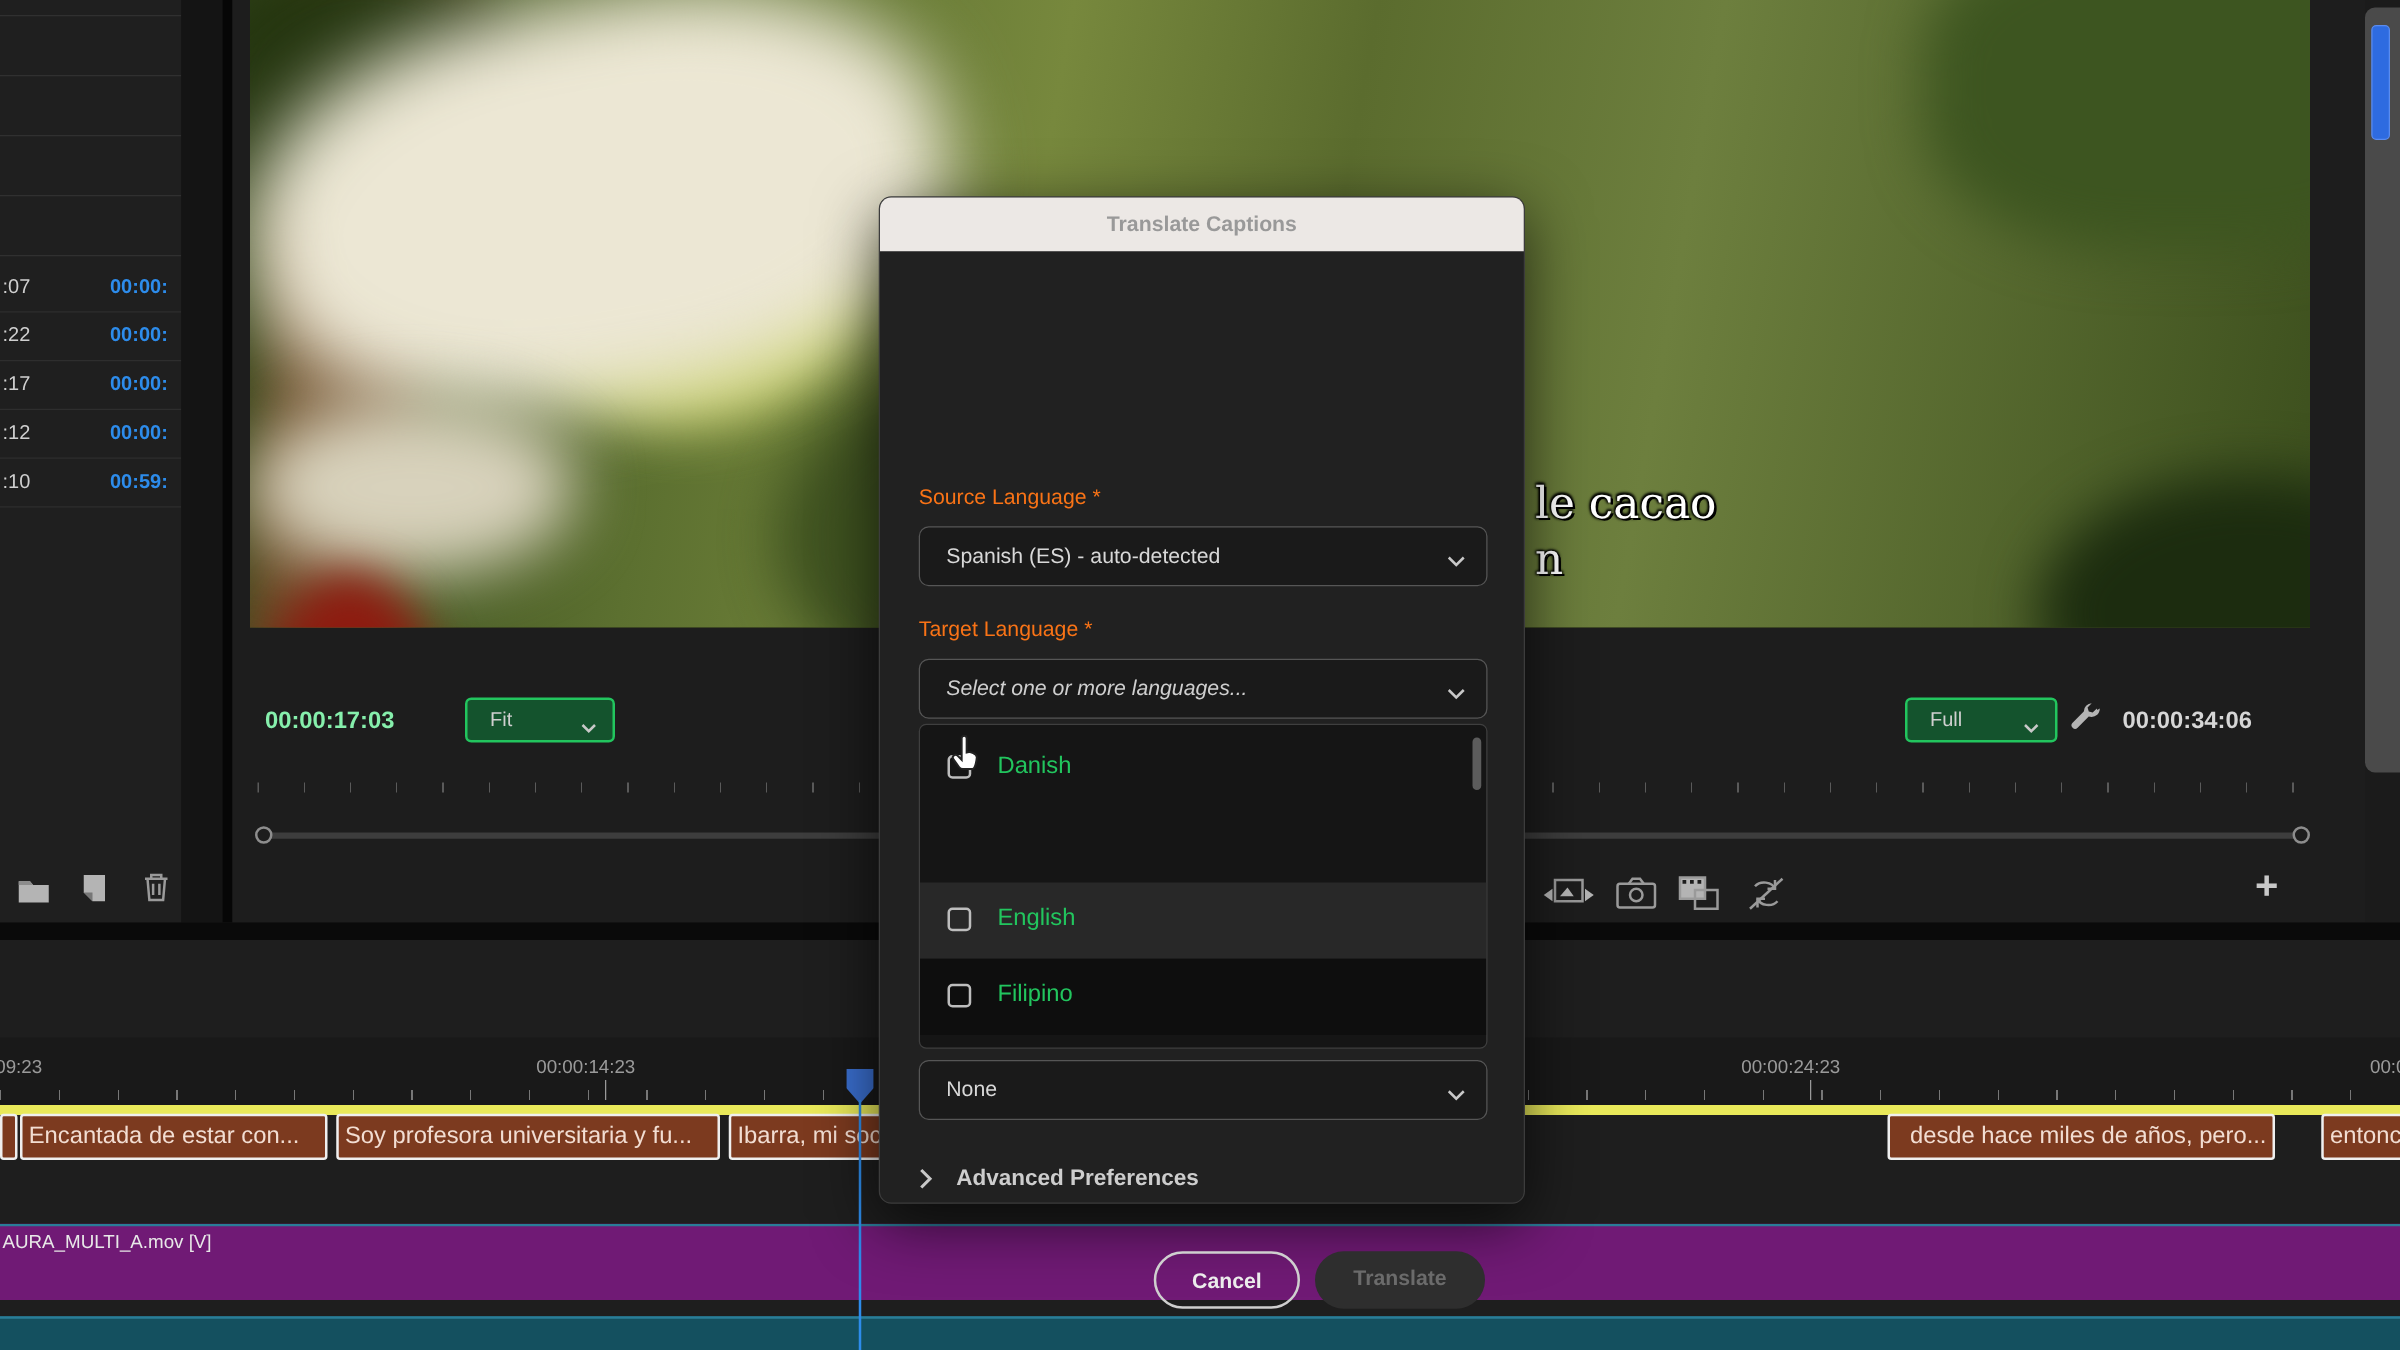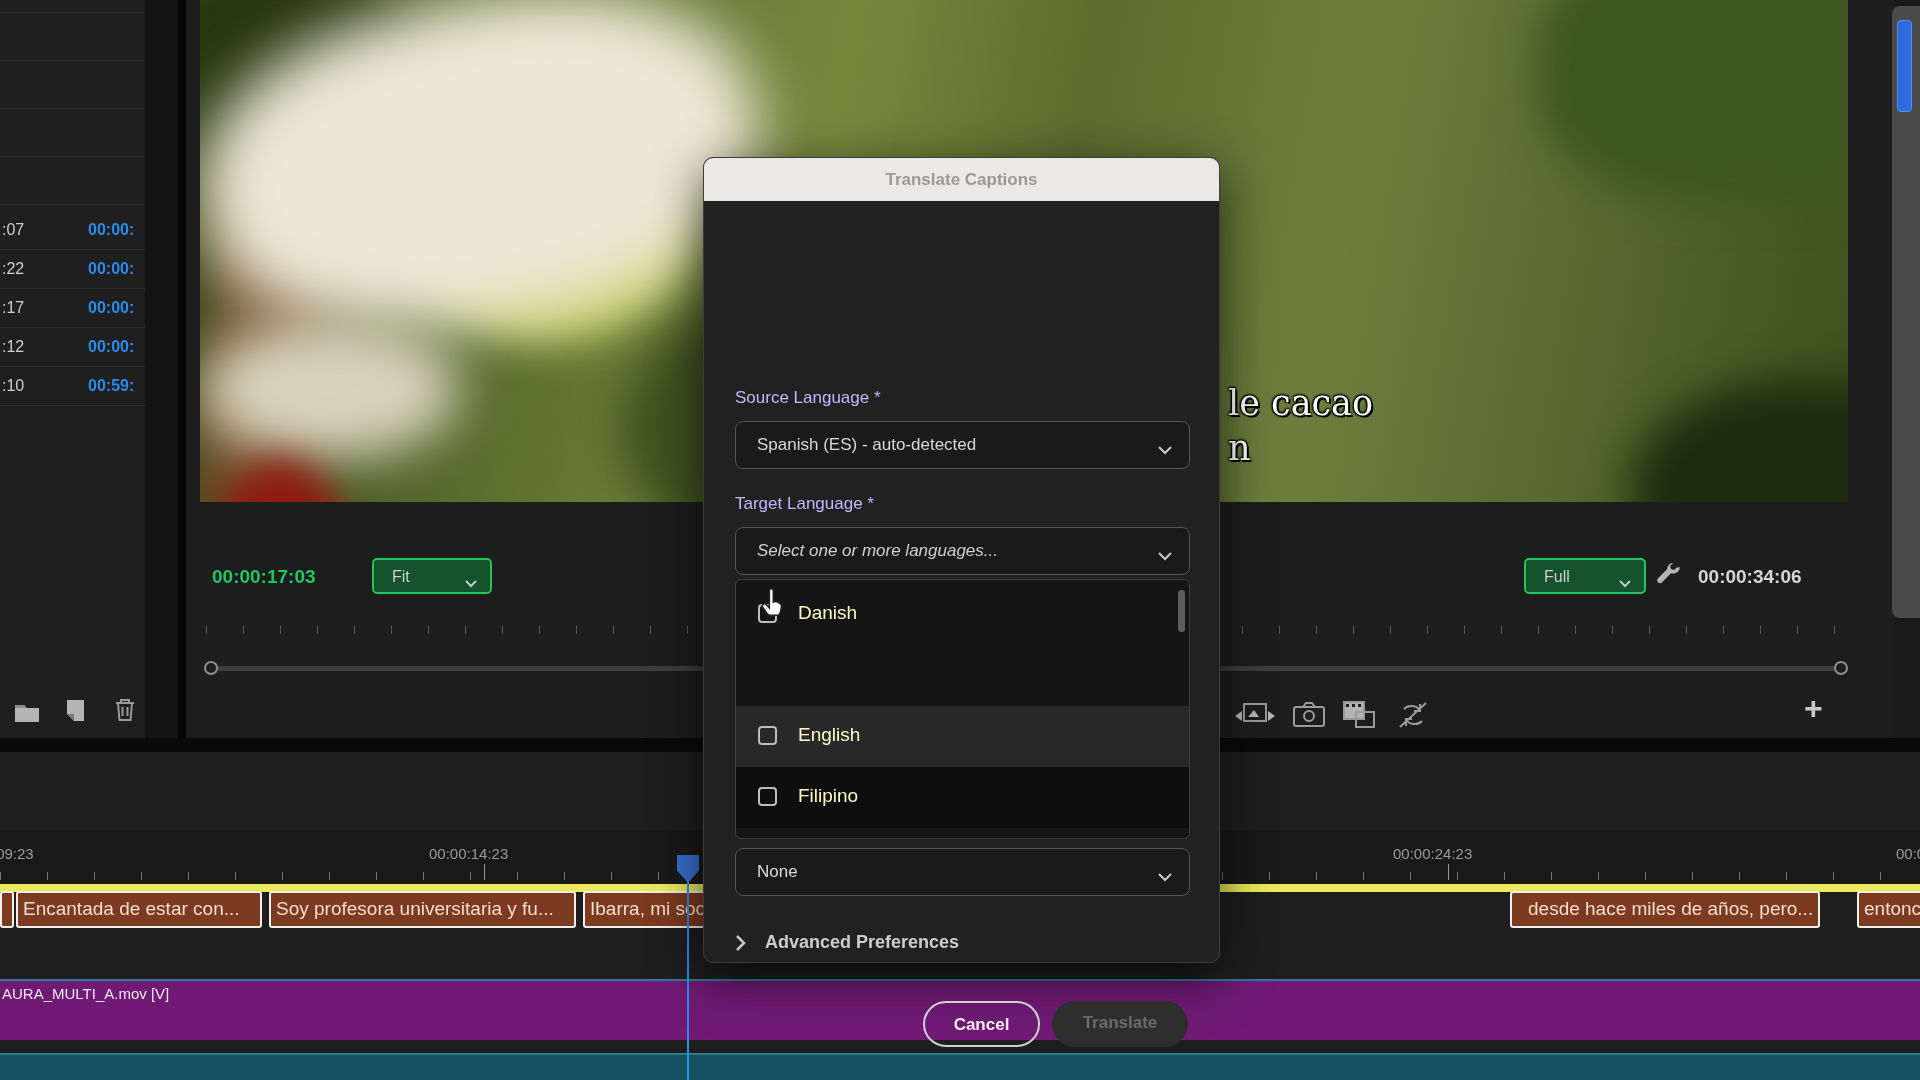--- a/index.html
+++ b/index.html
@@ -35,21 +35,21 @@
   .v-path { left:1020px; top:240px; width:560px; height:320px; border-radius:45%; background:#ece7d4; transform:rotate(-10deg); filter:blur(30px); }
   .v-path2 { left:1180px; top:120px; width:260px; height:140px; border-radius:50%; background:#d8d2bc; filter:blur(26px); }
   .v-rfoliage { left:1340px; top:-60px; width:420px; height:260px; border-radius:40%; background:#3d5520; }
   .v-rdark { left:1430px; top:380px; width:340px; height:220px; border-radius:50%; background:#1c2c0f; }
   .v-shoulder-l { left:400px; top:200px; width:160px; height:300px; background:#8e1b10; border-radius:50%; filter:blur(18px); }
   .overlay-caption { position:absolute; font-family:"DejaVu Serif", serif; color:#fff; font-size:35px;
     text-shadow:2px 2px 0 #000, -1px -1px 2px #000, 1px -1px 2px #000, -1px 1px 2px #000; }
   .oc1 { left:1028px; top:383px; }
   .oc2 { left:1028px; top:428px; }
 
-  .mon-tc-left { position:absolute; left:26px; top:566px; font-size:19px; font-weight:bold; color:#22c55e; }
+  .mon-tc-left { position:absolute; left:26px; top:566px; font-size:19px; font-weight:bold; color:#86efac; }
   .select-box { position:absolute; height:36px; background:#14532d; border:2px solid #22c55e; border-radius:5px; color:#cfcfcf; font-size:16px; }
   .select-box .sel-label { position:absolute; left:18px; top:8px; }
   .select-box .chev { position:absolute; right:12px; top:14px; }
   .sel-fit { left:186px; top:558px; width:120px; }
   .sel-full { left:1338px; top:558px; width:122px; }
   .mon-wrench { position:absolute; left:1468px; top:562px; width:28px; height:28px; }
   .mon-tc-right { position:absolute; left:1512px; top:566px; font-size:19px; font-weight:bold; color:#d6d6d6; }
   .mini-ruler { position:absolute; left:20px; top:624px; width:1640px; height:12px;
     background:repeating-linear-gradient(90deg,#5a5a5a 0 1px,transparent 1px 37px); background-size:100% 8px; background-repeat:no-repeat; background-position:0 2px; }
   .scrub-bar { position:absolute; left:20px; top:666px; width:1640px; height:5px; background:#3d3d3d; border-radius:2px; }
@@ -93,32 +93,32 @@
   
   .playhead-marker { position:absolute; left:677px; top:855px; width:22px; height:28px; background:#3a6fd0;
     clip-path:polygon(0 0,100% 0,100% 55%,50% 100%,0 55%); z-index:5; }
   .playhead-line { position:absolute; left:687px; top:880px; width:2px; height:200px; background:#2d8ceb; z-index:5; }
 
   
   .dialog { position:absolute; left:703px; top:157px; width:517px; height:806px; z-index:10;
     border-radius:10px; box-shadow:0 14px 50px rgba(0,0,0,.65); background:#212121; border:1px solid #3c3c3c; }
   .dlg-header { position:absolute; left:0; top:0; width:100%; height:43px; background:#ece8e5; border-radius:9px 9px 0 0;
     text-align:center; line-height:43px; font-size:17px; font-weight:bold; color:#999; }
-  .dlg-label { position:absolute; left:31px; font-size:17px; color:#c4b5fd; }
+  .dlg-label { position:absolute; left:31px; font-size:17px; color:#f97316; }
   .lbl-src { top:230px; } .lbl-tgt { top:336px; }
   .dlg-field { position:absolute; left:31px; width:455px; height:48px; background:#1a1a1a; border:1px solid #565656; border-radius:8px; }
   .fld-src { top:263px; } .fld-tgt { top:369px; } .fld-none { top:690px; }
   .dlg-field .fld-text { position:absolute; left:21px; top:13px; font-size:17px; color:#d8d8d8; }
   .dlg-field .fld-text.italic { font-style:italic; color:#cfcfcf; }
   .dlg-field .chev { position:absolute; right:16px; top:19px; }
   .dlg-list { position:absolute; left:31px; top:421px; width:455px; height:260px; background:#151515; border:1px solid #3f3f3f; border-radius:6px; overflow:hidden; }
   .lang-row { position:absolute; left:0; width:100%; height:61px; }
   .lr-0 { top:4px; } .lr-1 { top:65px; } .lr-2 { top:126px; background:#282828; } .lr-3 { top:187px; background:#0e0e0e; }
   .lang-check { position:absolute; left:22px; top:20px; width:19px; height:19px; border:2px solid #bdbdbd; border-radius:4px; background:transparent; }
-  .lang-label { position:absolute; left:62px; top:18px; font-size:19px; color:#fef9c3; }
+  .lang-label { position:absolute; left:62px; top:18px; font-size:19px; color:#22c55e; }
   .list-scroll-thumb { position:absolute; right:4px; top:10px; width:7px; height:42px; background:#5c5c5c; border-radius:4px; }
   .adv-row { position:absolute; left:31px; top:772px; width:300px; height:28px; }
   .adv-chev { position:absolute; left:0; top:4px; }
   .adv-label { position:absolute; left:30px; top:2px; font-size:18px; font-weight:bold; color:#cdcdcd; }
   .btn { position:absolute; top:843px; height:46px; border-radius:23px; font-size:17px; font-weight:bold; text-align:center; line-height:44px; }
   .btn-cancel { left:219px; width:117px; border:2px solid #cfcfcf; color:#ececec; background:transparent; }
   .btn-translate { left:348px; width:136px; background:#2e2e2e; color:#6b6b6b; }
   .dlg-footer { position:absolute; left:0; top:920px; width:100%; text-align:center; font-size:15px; color:#ababab; }
   .dlg-footer a { color:#3a6fe0; text-decoration:none; }
 

